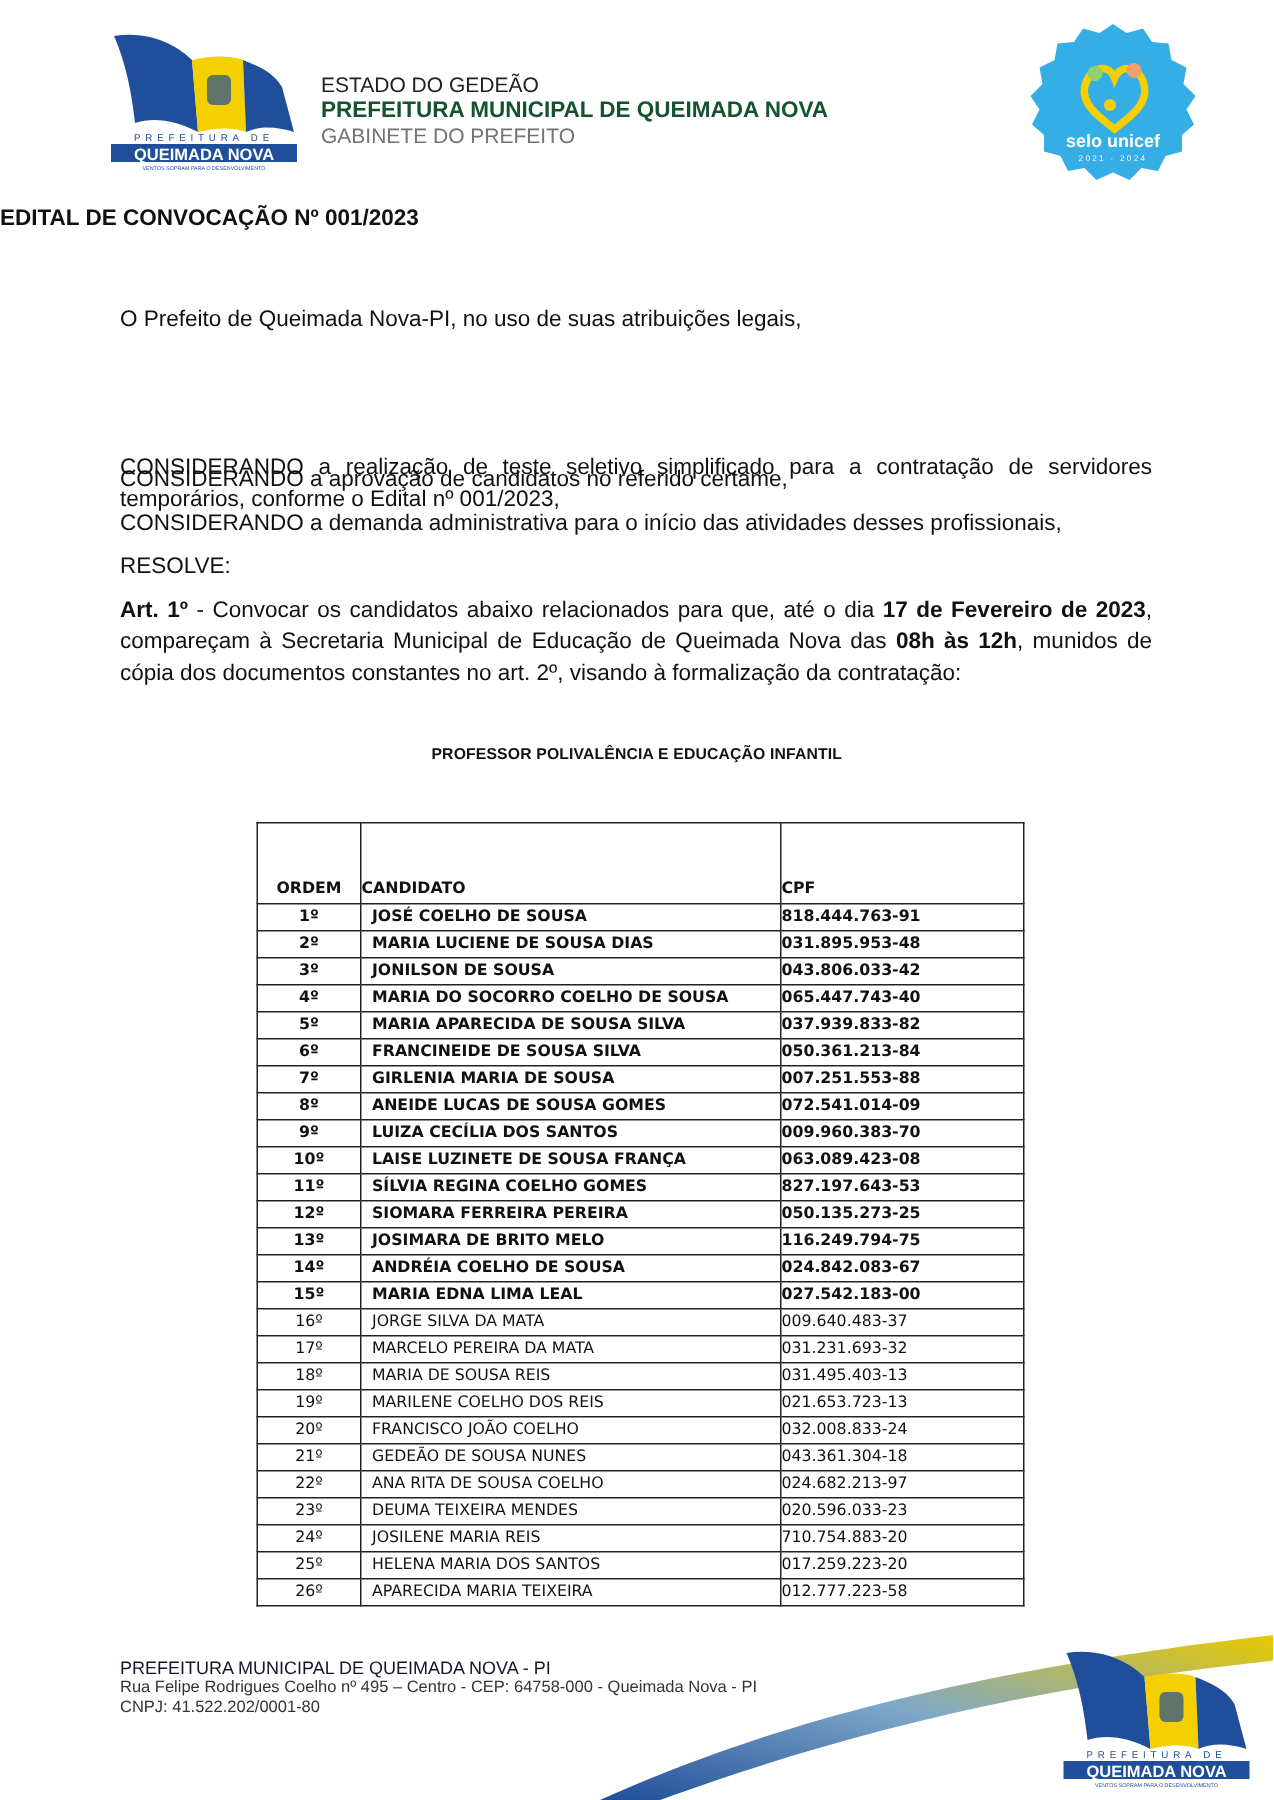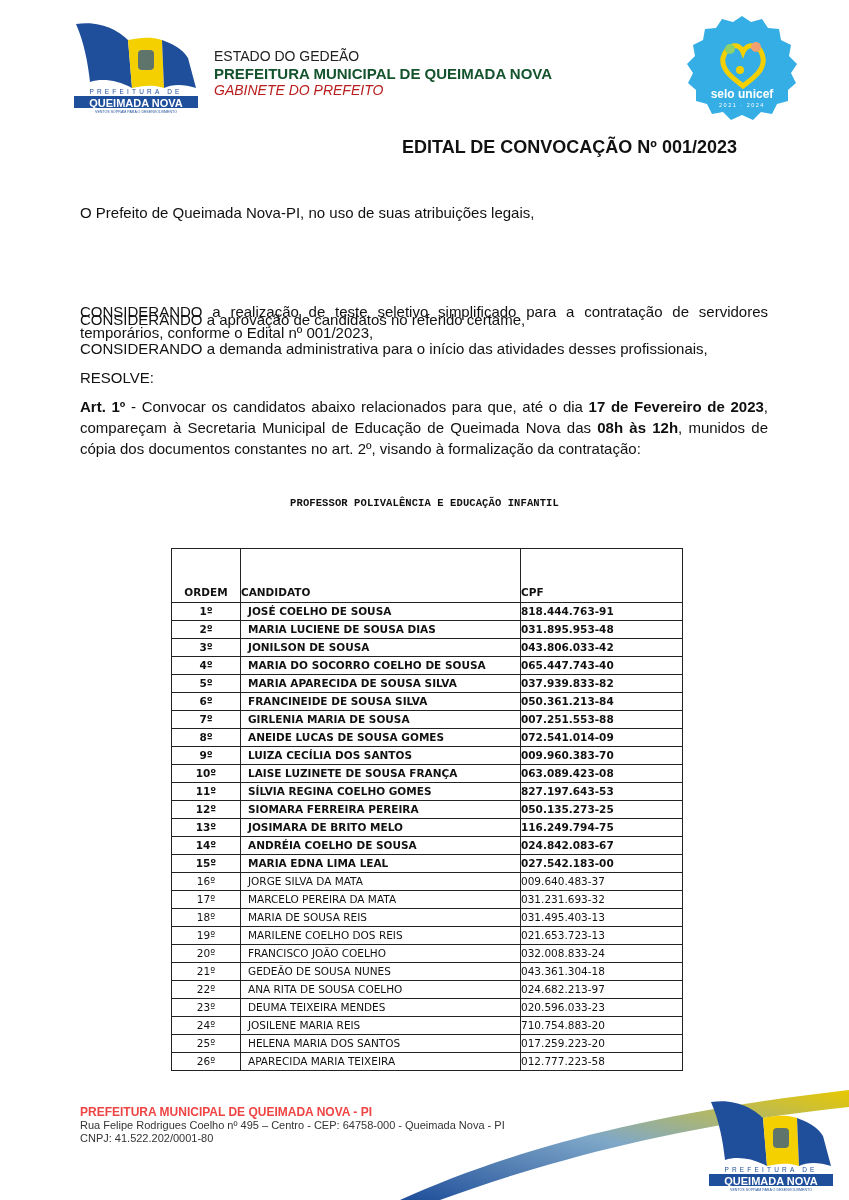--- a/index.html
+++ b/index.html
@@ -3,49 +3,49 @@
   <meta charset="utf-8">
   <style>
     html, body { margin: 0; padding: 0; background: #ffffff; }
     body { width: 849px; height: 1200px; position: relative; overflow: hidden; font-family: "Liberation Sans", sans-serif; color: #111; }
 
     
     .logo-top { position: absolute; left: 72px; top: 18px; width: 128px; height: 96px; }
     .header-text { position: absolute; left: 214px; top: 48px; font-size: 14px; line-height: 17px; }
     .header-text .l1 { font-weight: normal; color: #222; }
     .header-text .l2 { font-weight: bold; font-size: 15px; color: #14532d; }
-    .header-text .l3 { font-weight: normal; color: #b91c1c; font-style: italic; }
+    .header-text .l3 { font-weight: normal; color: #737373; }
     .unicef { position: absolute; left: 683px; top: 14px; width: 118px; height: 112px; }
 
-    .title { position: absolute; left: 0; width: 737px; top: 137px; text-align: right; font-weight: bold; font-size: 18px; }
+    .title { position: absolute; left: 0; width: 737px; top: 137px; text-align: left; font-weight: bold; font-size: 15px; }
 
     .body-text { position: absolute; left: 80px; width: 688px; font-size: 15px; line-height: 21px; text-align: justify; }
     .p-intro { top: 202px; }
     .p-c1 { top: 269px; margin-top: 32px; }
     .p-c2 { top: 309px; }
     .p-c3 { top: 338px; }
     .p-resolve { top: 367px; font-weight: normal; }
     .p-art { top: 396px; }
     .p-art b { font-weight: bold; }
 
-    .table-title { position: absolute; left: 0; width: 849px; top: 497px; text-align: center; font-family: Liberation Mono, monospace; font-weight: bold; font-size: 10.5px; letter-spacing: 0.1px; }
+    .table-title { position: absolute; left: 0; width: 849px; top: 497px; text-align: center; font-family: Liberation Sans, sans-serif; font-weight: bold; font-size: 10.5px; letter-spacing: 0.1px; }
 
     table.cand { position: absolute; left: 171px; top: 548px; border-collapse: collapse; font-family: "DejaVu Sans", sans-serif; font-size: 10.5px; }
     table.cand td, table.cand th { border: 1px solid #222; padding: 0; height: 17px; line-height: 17px; }
     table.cand th { height: 52px; vertical-align: bottom; font-weight: bold; padding-bottom: 1px; }
     .c-ord { width: 68px; text-align: center; }
     .c-name { width: 272px; text-align: left; padding-left: 7px !important; }
     .c-cpf { width: 161px; text-align: left; }
     th.c-name { text-align: left; padding-left: 0 !important; }
     tr.b td { font-weight: bold; }
     tr.r td { font-weight: normal; }
 
     
     .footer-text { position: absolute; left: 80px; top: 1106px; font-size: 11px; line-height: 13px; color: #333; }
-    .footer-text .f1 { font-weight: bold; font-size: 12px; color: #ef4444; }
+    .footer-text .f1 { font-weight: normal; font-size: 12px; color: #0f172a; }
     .swoosh { position: absolute; left: 380px; top: 1085px; width: 469px; height: 115px; }
     .logo-bottom { position: absolute; left: 706px; top: 1096px; width: 130px; height: 96px; }
   </style>
 </head>
 <body>
 
 <svg class="logo-top" viewBox="0 0 128 96">
   <path d="M4 6 C30 2 48 14 56 22 L60 70 C45 62 30 60 18 64 C16 45 12 24 4 6 Z" fill="#1f4e9a"></path>
   <path d="M56 22 C66 20 78 18 90 22 L92 70 C80 66 70 68 60 70 Z" fill="#f5d000"></path>
   <path d="M90 22 C100 26 110 30 116 40 L124 70 C112 66 100 66 92 70 Z" fill="#1f4e9a"></path>

